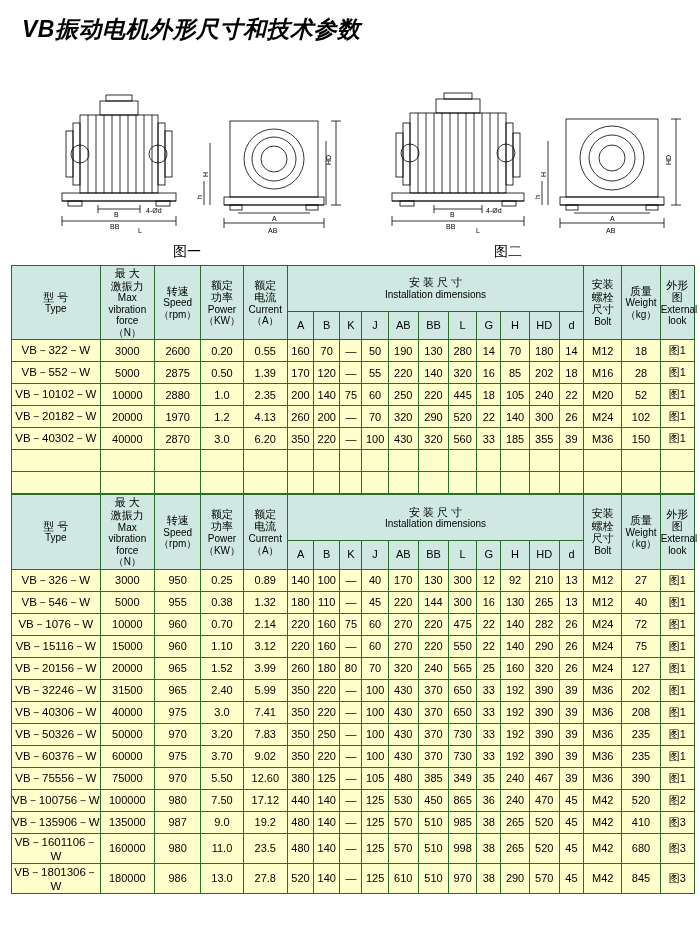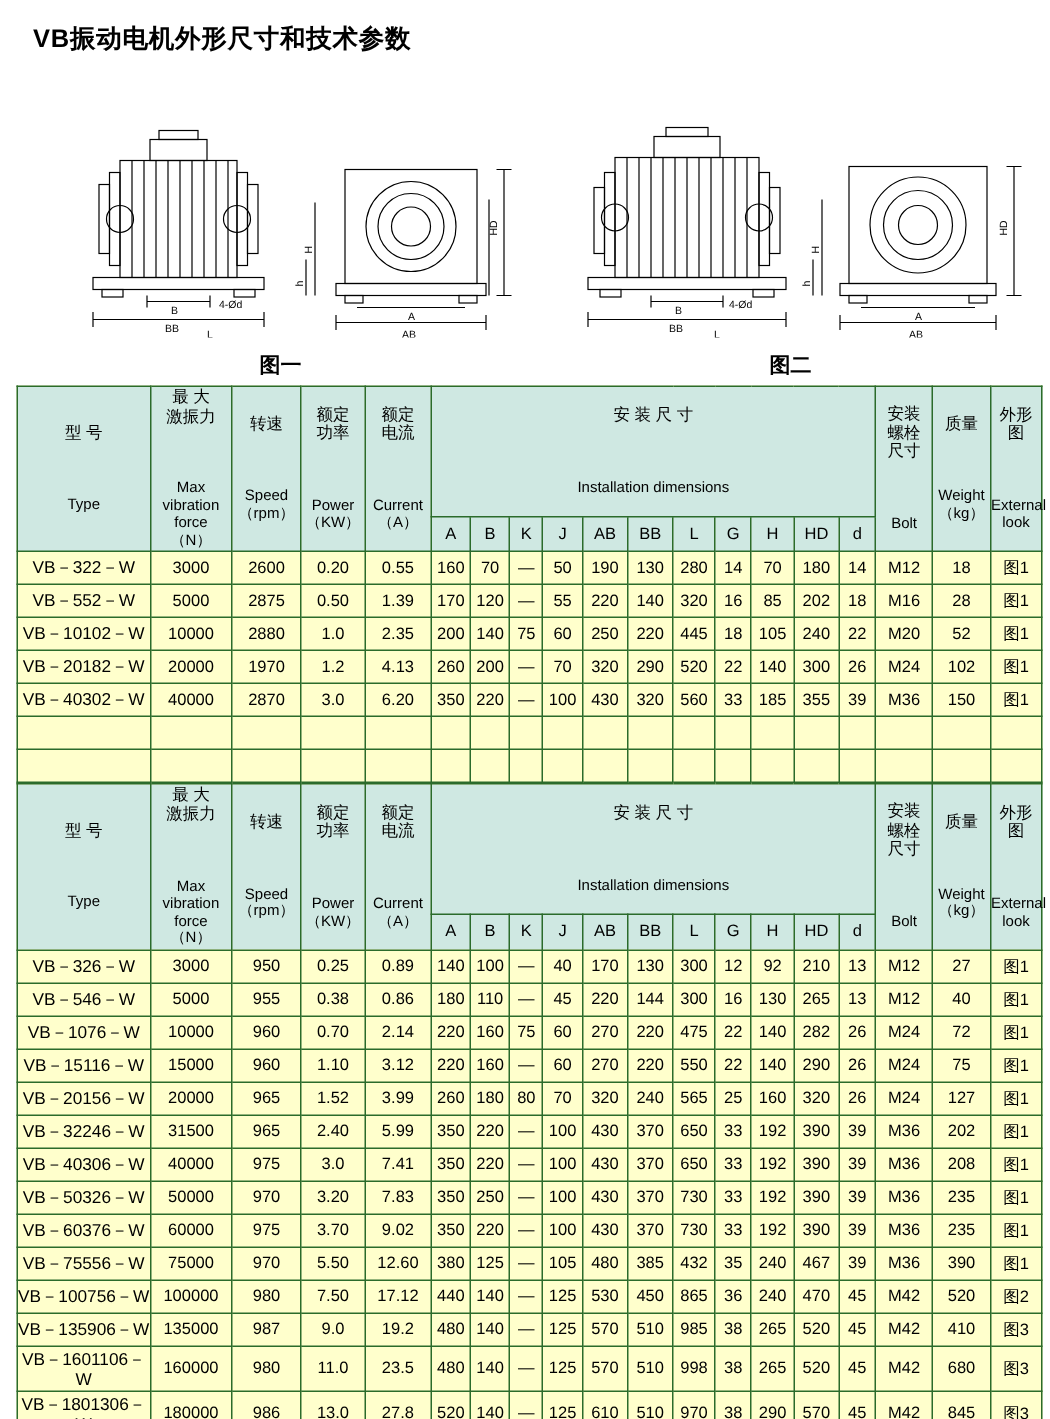--- a/index.html
+++ b/index.html
@@ -17,52 +17,52 @@
   }
   .page {
     width: 700px;
     height: 946px;
     position: relative;
     box-sizing: border-box;
     padding: 0 8px;
   }
   .main-title {
     font-family: "Liberation Sans", sans-serif;
-    font-size: 17px;
+    font-size: 23px;
     font-weight: bold;
     letter-spacing: 0.5px;
     margin: 14px 0 0 14px;
+    font-style: italic;
   }
 
   
   .figures {
     position: relative;
     height: 190px;
     margin-top: 8px;
   }
   .fig-wrap {
     position: absolute;
     top: 0;
     width: 330px;
     height: 190px;
   }
   .fig-left { left: 10px; }
   .fig-right { left: 350px; }
   .caption-row {
     position: relative;
     height: 22px;
-    font-weight: bold;
   }
   .caption-row .cap {
     position: absolute;
     font-size: 14px;
     font-family: "Liberation Sans", sans-serif;
   }
   .cap-left { left: 165px; }
-  .cap-right { left: 505px; }
+  .cap-right { left: 486px; }
 
   
   .sec-head {
     font-family: "Liberation Sans", sans-serif;
     font-size: 13px;
     font-weight: bold;
     margin: 10px 0 4px 4px;
     white-space: pre;
   }
 
@@ -90,21 +90,21 @@
     font-weight: normal;
   }
   table.spec tbody td {
     background: #ffffcc;
     height: 19px;
   }
   table.spec tbody td.type {
     font-size: 11.5px;
   }
   .hdr-cn { font-size: 11px; }
-  .hdr-en { font-size: 10px; margin-top: 36px; }
+  .hdr-en { font-size: 10px; }
   .unit { font-size: 10px; }
   .empty-row td { height: 19px; }
 </style>
 </head>
 <body>
 
 <div class="page">
 
   <div class="main-title">VB振动电机外形尺寸和技术参数</div>
 
@@ -590,21 +590,21 @@
           <td>13</td>
           <td>M12</td>
           <td>27</td>
           <td>图1</td>
         </tr>
         <tr>
           <td class="type">VB－546－W</td>
           <td>5000</td>
           <td>955</td>
           <td>0.38</td>
-          <td>0.86</td>
+          <td>1.32</td>
           <td>180</td>
           <td>110</td>
           <td>—</td>
           <td>45</td>
           <td>220</td>
           <td>144</td>
           <td>300</td>
           <td>16</td>
           <td>130</td>
           <td>265</td>
@@ -765,21 +765,21 @@
           <td>75000</td>
           <td>970</td>
           <td>5.50</td>
           <td>12.60</td>
           <td>380</td>
           <td>125</td>
           <td>—</td>
           <td>105</td>
           <td>480</td>
           <td>385</td>
-          <td>432</td>
+          <td>349</td>
           <td>35</td>
           <td>240</td>
           <td>467</td>
           <td>39</td>
           <td>M36</td>
           <td>390</td>
           <td>图1</td>
         </tr>
         <tr>
           <td class="type">VB－100756－W</td>

